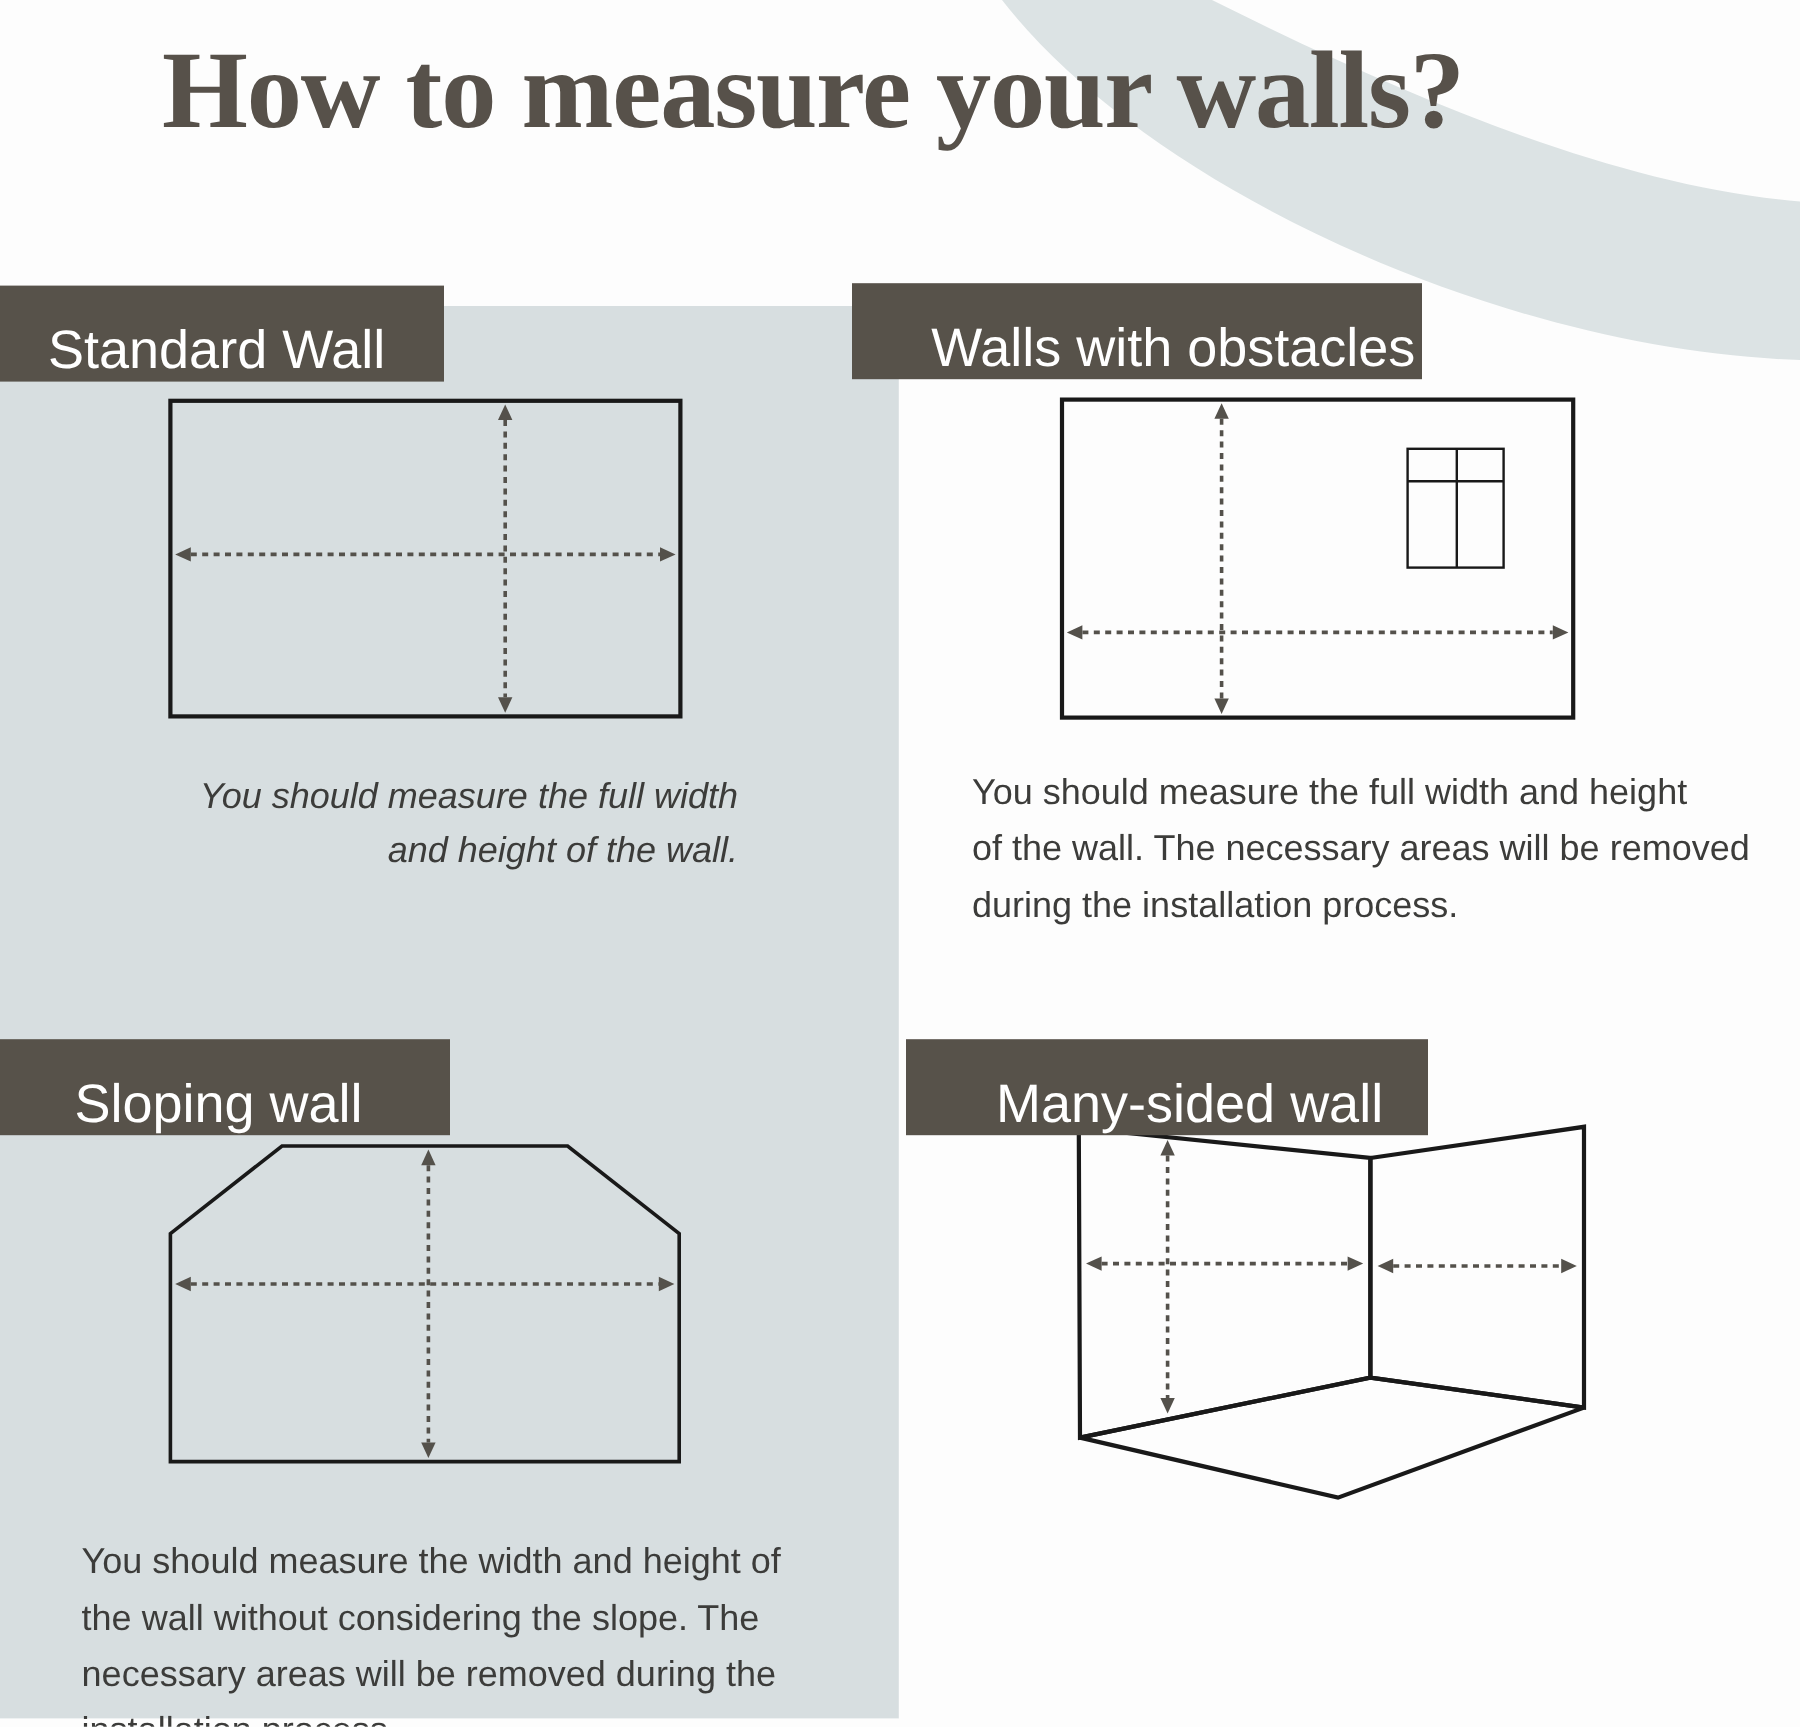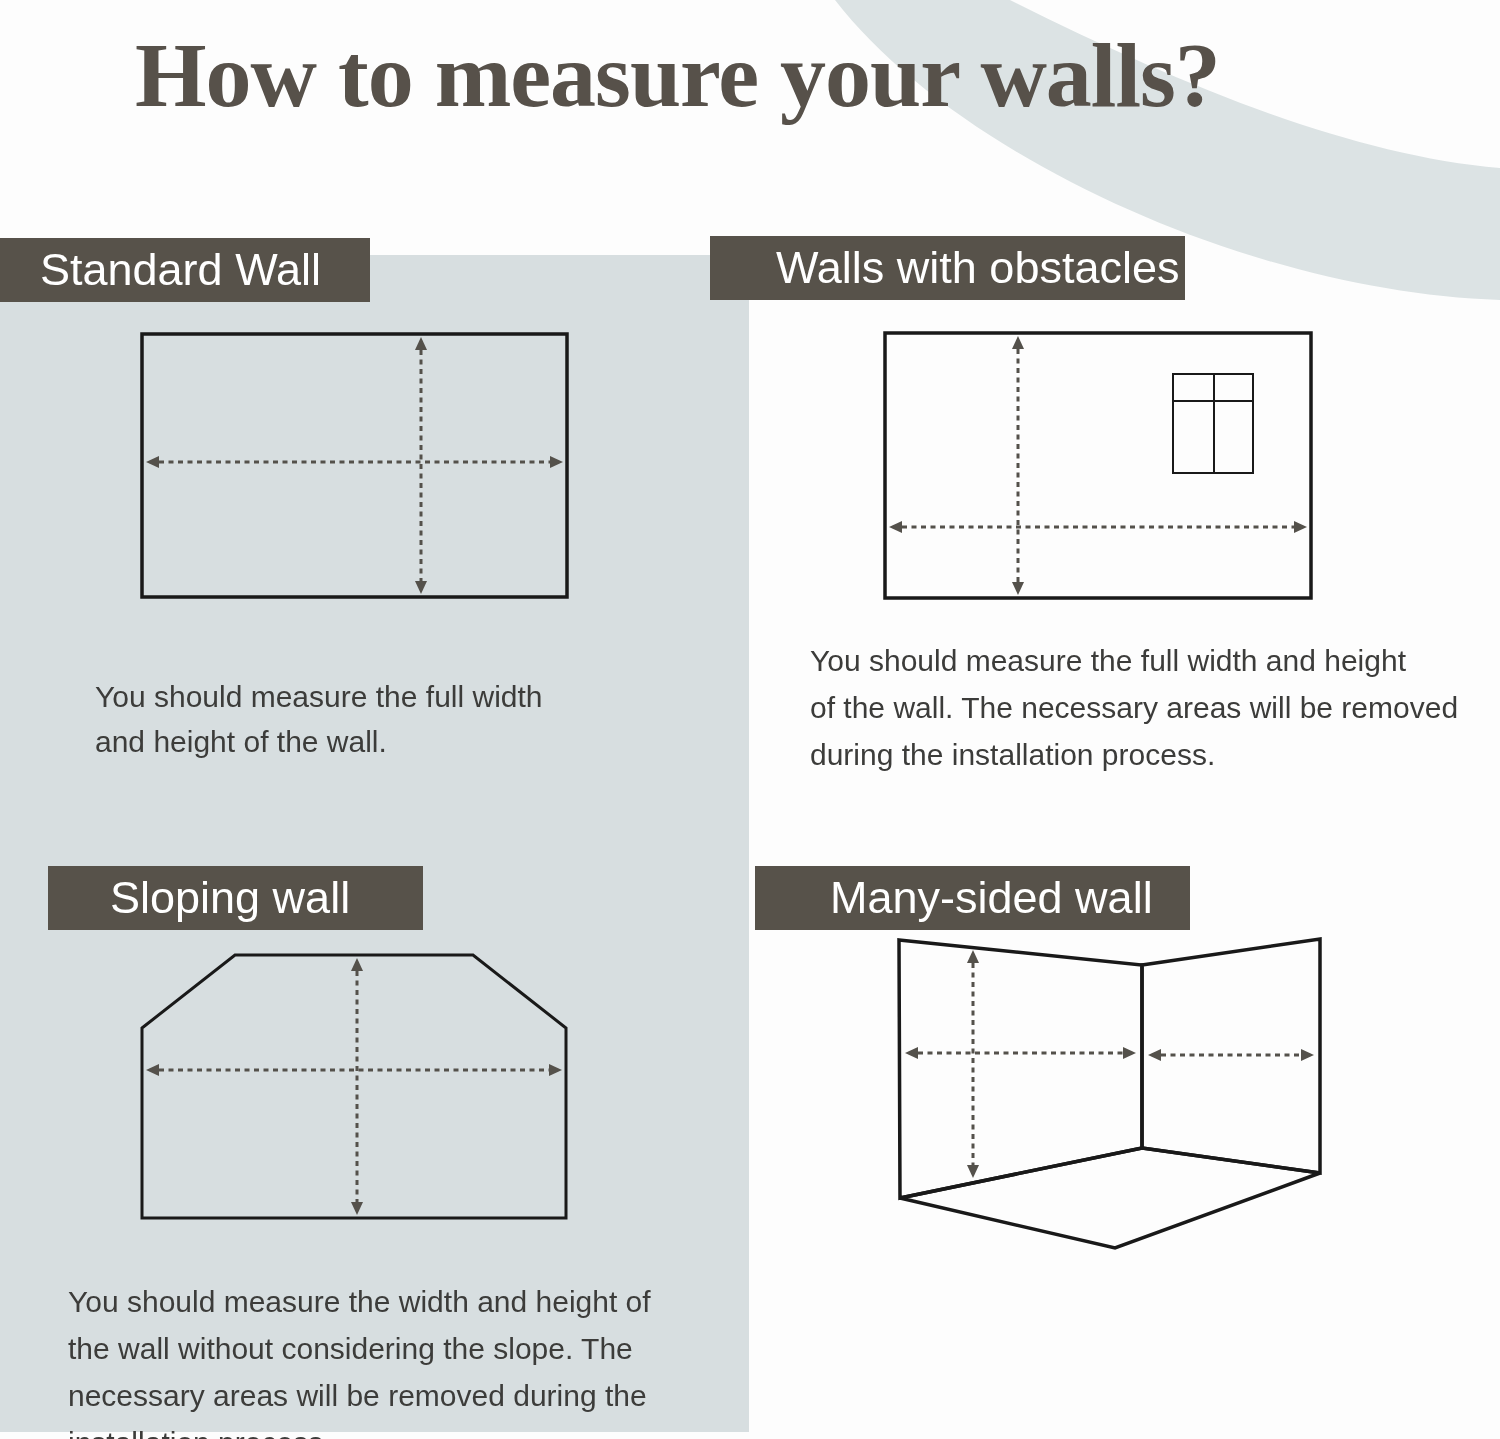--- a/index.html
+++ b/index.html
@@ -23,43 +23,43 @@
     position: absolute; left: 135px; top: 22px;
     z-index: 5;
     font-family: "Liberation Serif", "DejaVu Serif", serif;
     font-size: 92px; font-weight: 600;
     letter-spacing: -1px;
     color: #57514a;
     white-space: nowrap;
   }
 
   .bar {
-    position: absolute; height: 64px; z-index: 6;
+    position: absolute; height: 80px; z-index: 6;
     background: #57524a;
-    display: flex; align-items: center;
+    display: flex; align-items: flex-end;
     color: #ffffff; font-size: 45px; font-weight: 400;
     white-space: nowrap;
   }
   .bar-standard  { left: 0;     top: 238px; width: 370px; padding-left: 40px; box-sizing: border-box; }
   .bar-obstacles { left: 710px; top: 236px; width: 475px; padding-left: 66px; box-sizing: border-box; }
-  .bar-sloping   { left: 0;     top: 866px; width: 375px; padding-left: 62px; box-sizing: border-box; margin-left: 48px; }
+  .bar-sloping   { left: 0;     top: 866px; width: 375px; padding-left: 62px; box-sizing: border-box; }
   .bar-many      { left: 755px; top: 866px; width: 435px; padding-left: 75px; box-sizing: border-box; }
 
   .diagram { position: absolute; z-index: 4; }
   .diag-standard  { left: 130px; top: 320px; }
   .diag-obstacles { left: 875px; top: 320px; }
   .diag-sloping   { left: 130px; top: 940px; }
   .diag-many      { left: 885px; top: 925px; }
 
   .desc {
     position: absolute; z-index: 5;
     color: #3c3c3a; font-size: 30px; line-height: 47px;
     white-space: pre-line;
   }
-  .desc-standard  { left: 95px;  top: 674px; width: 520px; text-align: left; line-height: 45px; }
+  .desc-standard  { left: 95px;  top: 641px; width: 520px; text-align: right; line-height: 45px; font-style: italic; }
   .desc-obstacles { left: 810px; top: 637px; width: 700px; }
   .desc-sloping   { left: 68px;  top: 1278px; width: 650px; }
   .desc-many      { left: 830px; top: 1282px; width: 670px; }
 
   svg .outline { fill: none; stroke: #191919; }
   svg .dash    { stroke: #54514b; stroke-width: 3; stroke-dasharray: 5 4.5; fill: none; }
   svg .head    { fill: #54514b; stroke: none; }
 </style>
 </head>
 <body>

